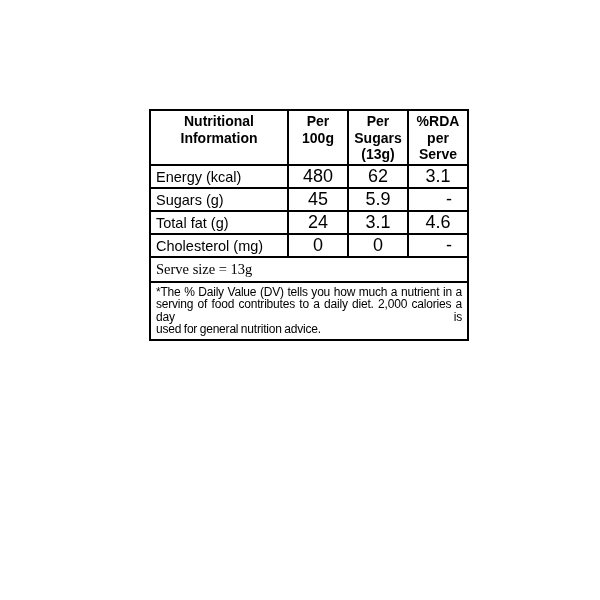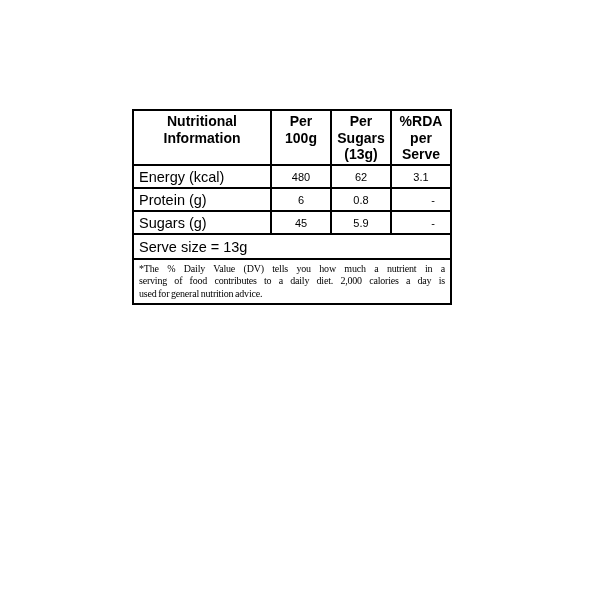--- a/index.html
+++ b/index.html
@@ -11,21 +11,21 @@
     font-family: "Liberation Sans", sans-serif;
   }
   .page {
     position: relative;
     width: 600px;
     height: 600px;
     background: #ffffff;
   }
   .table-wrap {
     position: absolute;
-    left: 132px;
+    left: 149px;
     top: 109px;
     width: 380px;
   }
   table.nutrition {
     border-collapse: collapse;
     table-layout: fixed;
     width: 318px;
     color: #000000;
   }
   table.nutrition th,
@@ -48,50 +48,50 @@
     font-size: 14.5px;
     padding: 0 2px 0 5px;
     height: 21px;
     vertical-align: middle;
     white-space: nowrap;
   }
   td.lbl.indent {
   }
   td.val {
     text-align: center;
-    font-size: 11px;
+    font-size: 18px;
     padding: 0;
     height: 21px;
     vertical-align: middle;
     margin-top: 20px;
   }
   td.val.dash {
     text-align: right;
     padding-right: 15px;
   }
   td.span-row {
     text-align: left;
     font-size: 14.5px;
     padding: 0 2px 0 5px;
     height: 23px;
     vertical-align: middle;
     white-space: nowrap;
+    font-family: Liberation Serif, serif;
   }
   td.footnote-cell {
     padding: 3px 5px 3px 5px;
     vertical-align: top;
   }
   .fn-line {
-    font-size: 10px;
+    font-size: 12px;
     line-height: 12.4px;
     letter-spacing: -0.2px;
     word-spacing: -0.6px;
     text-align: justify;
     white-space: normal;
-    font-family: Liberation Serif, serif;
   }
   .fn-line.stretch {
     text-align-last: justify;
   }
 </style>
 </head>
 <body>
 
 <div class="page">
   <div class="table-wrap">
@@ -111,29 +111,35 @@
         </tr>
       </thead>
       <tbody>
         <tr>
           <td class="lbl">Energy (kcal)</td>
           <td class="val">480</td>
           <td class="val">62</td>
           <td class="val">3.1</td>
         </tr>
         <tr>
-          <td class="lbl">Protein (g)</td>
-          <td class="val">6</td>
-          <td class="val">0.8</td>
+          <td class="lbl indent">Sugars (g)</td>
+          <td class="val">45</td>
+          <td class="val">5.9</td>
           <td class="val dash">-</td>
         </tr>
         <tr>
-          <td class="lbl indent">Sugars (g)</td>
-          <td class="val">45</td>
-          <td class="val">5.9</td>
+          <td class="lbl">Total fat (g)</td>
+          <td class="val">24</td>
+          <td class="val">3.1</td>
+          <td class="val">4.6</td>
+        </tr>
+        <tr>
+          <td class="lbl indent">Cholesterol (mg)</td>
+          <td class="val">0</td>
+          <td class="val">0</td>
           <td class="val dash">-</td>
         </tr>
         <tr>
           <td class="span-row" colspan="4">Serve size = 13g</td>
         </tr>
         <tr>
           <td class="footnote-cell" colspan="4">
             <div class="fn-line stretch">*The % Daily Value (DV) tells you how much a nutrient in a</div>
             <div class="fn-line stretch">serving of food contributes to a daily diet. 2,000 calories a day is</div>
             <div class="fn-line">used for general nutrition advice.</div>

